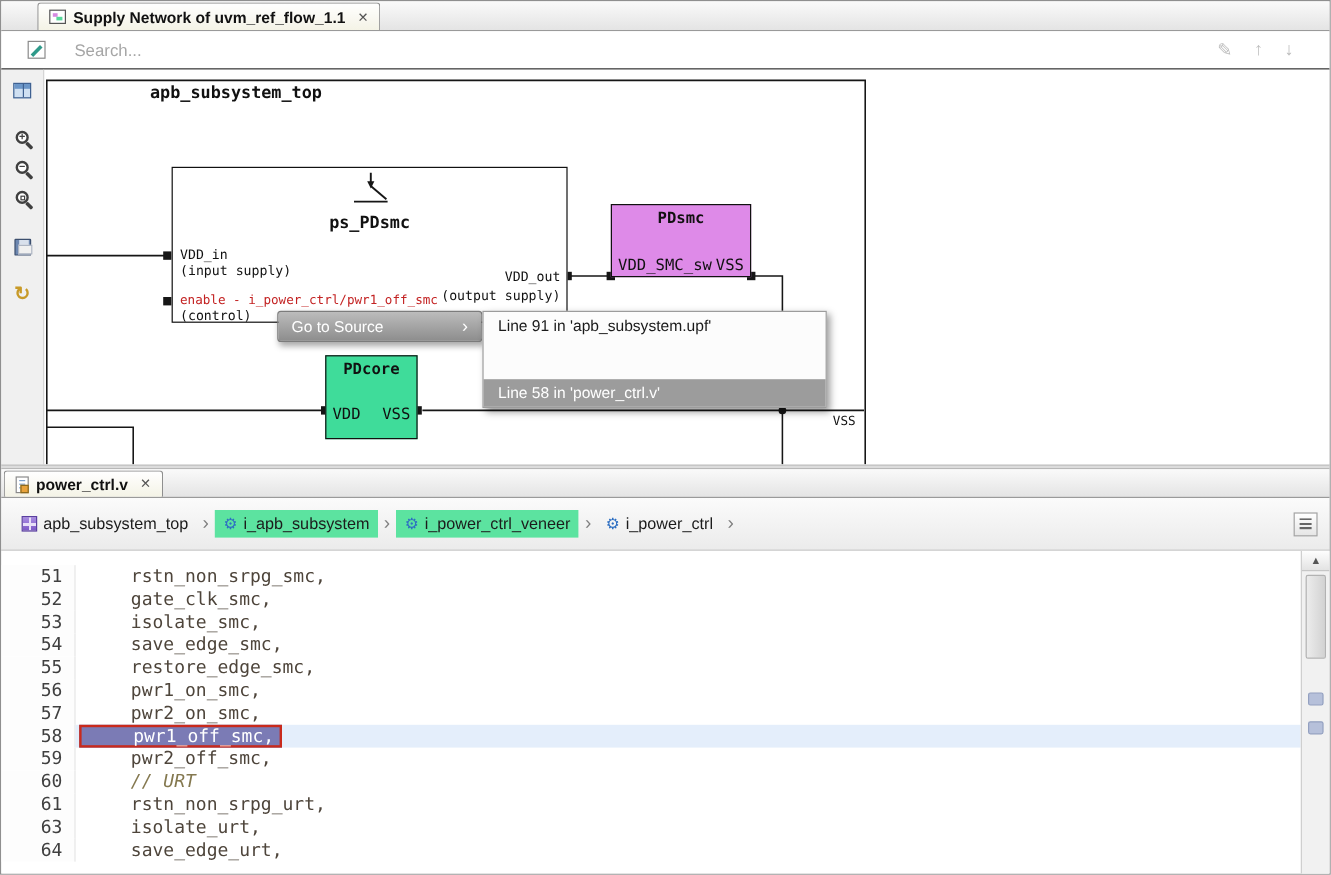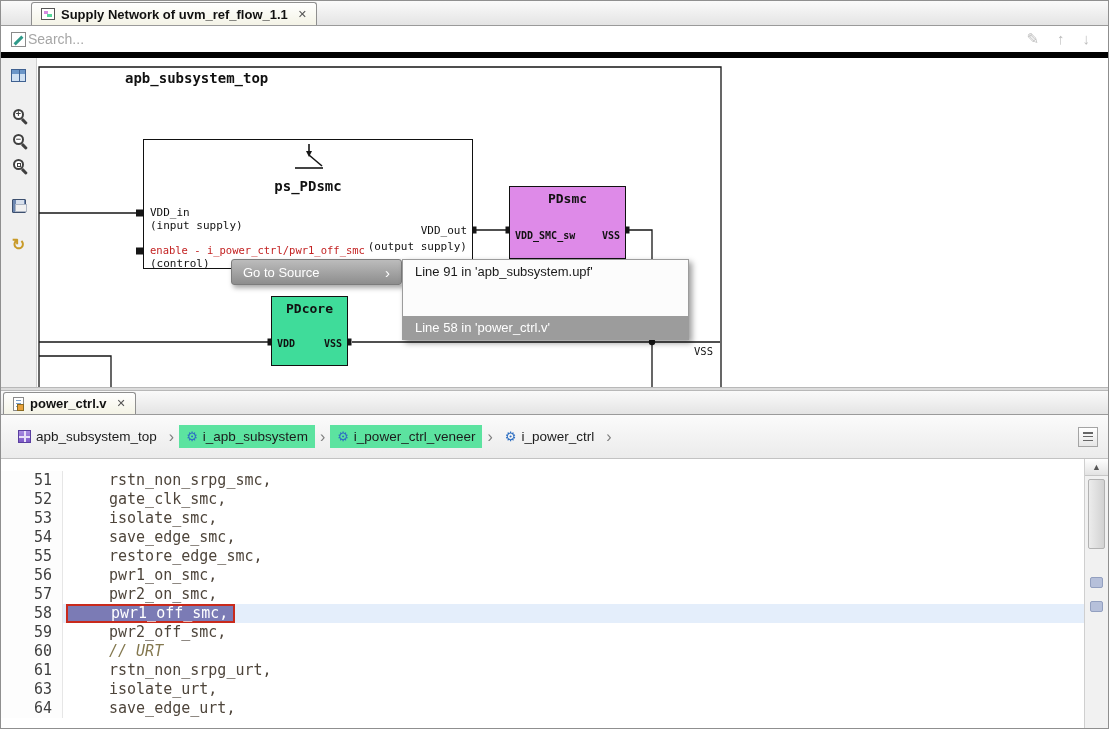--- a/index.html
+++ b/index.html
@@ -12,22 +12,22 @@
   .tabbar { display:flex; align-items:stretch; background:linear-gradient(#fafafa,#e4e4e4);
             border-bottom:1px solid #9a9a9a; }
   .tabbar-top { height:25px;padding-left:28px; }
   .tabbar-bottom { height:24px; }
   .tab { display:flex; align-items:center; gap:6px; padding:0 9px; margin-left:2px; margin-top:1px;
          background:linear-gradient(#ffffff,#f4f3e6); border:1px solid #8f8f8f; border-bottom:none;
          border-radius:3px 3px 0 0; font-size:13px; font-weight:bold; color:#111; cursor:default; }
   .tab-close { font-size:11px; font-weight:normal; color:#555; margin-left:4px; cursor:pointer; }
 
   
-  .searchrow { height:32px; background:#fff; border-bottom:6px solid #000000; display:flex;
-               align-items:center; padding:0 10px; gap:2px; }
+  .searchrow { height:32px; background:#fff; border-bottom:1px solid #000000; display:flex;
+               align-items:center; padding:0 22px; gap:24px; }
   .searchrow input { flex:1; border:none; outline:none; background:transparent; font-size:14px; color:#333;
                      font-family:"Liberation Sans",sans-serif; }
   .searchrow input::placeholder { color:#a6a6a6; }
   .sr-right { display:flex; gap:18px; color:#bdbdbd; font-size:15px; margin-right:8px; }
   .sr-right span { cursor:pointer; }
   .ssi { width:15px; height:15px; border:1px solid #8a8a8a; background:#fff; position:relative; }
   .ssi::after { content:""; position:absolute; width:11px; height:3px; background:#2f9a8a;
                 transform:rotate(-45deg); top:6px; left:1px; }
 
   
@@ -51,28 +51,28 @@
                    border:1px solid #aeb6c4; }
   .refresh-glyph { color:#c89a28; font-size:16px; font-weight:bold; }
 
   
   .canvas { flex:1; position:relative; background:#fff; overflow:hidden;
             font-family:"DejaVu Sans Mono",monospace; color:#111; }
   .canvas svg.wires { position:absolute; left:0; top:0; }
   .scope-label { position:absolute; left:88px; top:12px; font-size:14px; font-weight:bold; }
   .pbox { position:absolute; border:1.3px solid #111; }
   .ps { left:106px; top:81px; width:330px; height:130px; background:#fff; }
-  .pdsmc-box { left:472px; top:128px; width:117px; height:73px; background:var(--pdsmc-fill,#de8ae8); }
+  .pdsmc-box { left:472px; top:112px; width:117px; height:61px; background:var(--pdsmc-fill,#de8ae8); }
   .pdcore-box { left:234px; top:238px; width:77px; height:70px; background:var(--pdcore-fill,#3fdc9a); }
   .btitle { position:absolute; left:0; right:0; text-align:center; font-weight:bold; }
   .ps .btitle { top:38px; font-size:14px; }
   .pdsmc-box .btitle, .pdcore-box .btitle { top:4px; font-size:13px; }
   .plabel { position:absolute; font-size:11px; white-space:nowrap; }
   .plabel.small { font-size:10.5px; }
-  .plabel.bold { font-weight:bold; font-size:10px; }
+  .plabel.bold { font-weight:normal; font-size:13px; }
   .red { color:#c32222; }
   .switch-sym { position:absolute; left:143px; top:2px; }
   .vss-lab { position:absolute; left:640px; top:287px; width:36px; text-align:right; font-size:10.5px; }
 
   
   .menu-root { position:absolute; left:194px; top:201px; width:171px; height:26px; display:flex;
                align-items:center; padding:0 11px; background:linear-gradient(#bcbcbc,#8d8d8d);
                border:1px solid #7c7c7c; border-radius:3px; color:#fff; font-family:"Liberation Sans",sans-serif;
                font-size:13px; box-shadow:2px 3px 5px rgba(0,0,0,.35); z-index:5; cursor:pointer; }
   .menu-root .mlabel { flex:1; }

